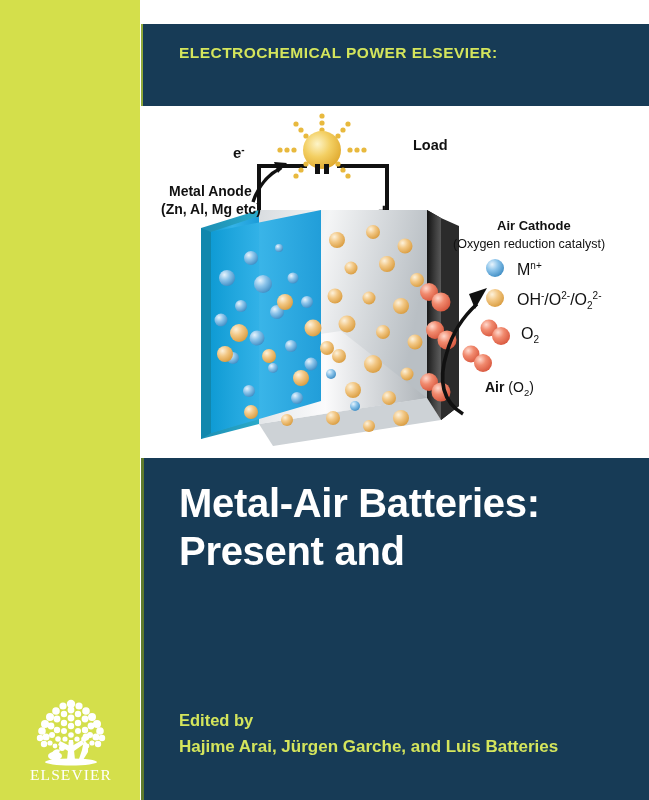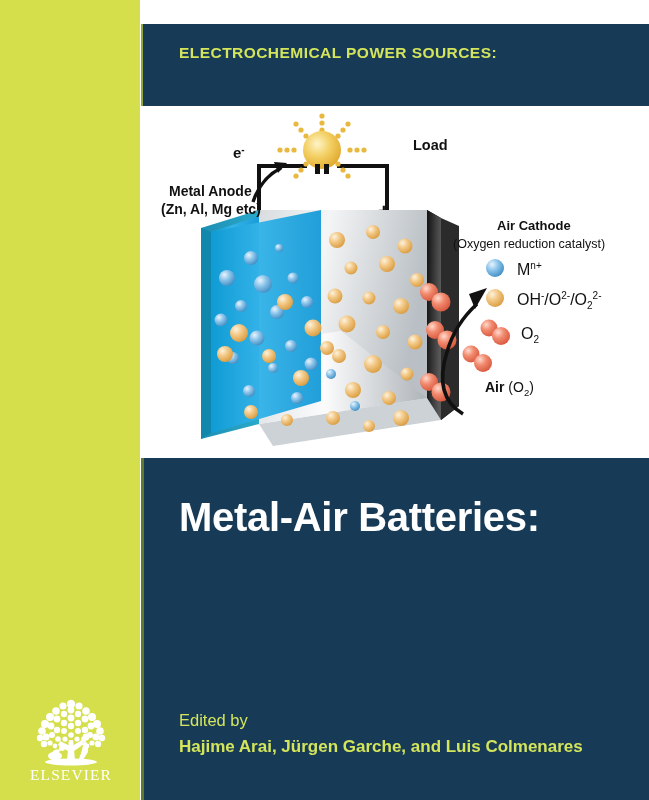--- a/index.html
+++ b/index.html
@@ -22,24 +22,24 @@
      font-size:15.5px;font-weight:bold;letter-spacing:.45px;line-height:1.42;}
 
   
   .illus{position:absolute;left:1px;top:106px;width:508px;height:352px;background:#fff;overflow:hidden;}
   .illus svg{position:absolute;left:0;top:0;}
 
   
   .title-block{position:absolute;left:1px;top:458px;width:508px;height:342px;background:#173b56;}
   .title-block .edge{position:absolute;left:0;top:0;width:3px;height:100%;background:#5f7b2e;}
   .main-title{position:absolute;left:38px;top:22px;width:450px;color:#ffffff;
-     font-size:40px;font-weight:bold;line-height:1.19;letter-spacing:-.3px;margin-top:14px;}
+     font-size:40px;font-weight:bold;line-height:1.19;letter-spacing:-.3px;}
   .editors{position:absolute;left:38px;top:250px;width:450px;color:#d4e55c;
      font-size:16.5px;line-height:1.55;}
-  .editors .lead{font-weight:normal;display:block;}
+  .editors .lead{font-weight:bold;display:block;}
   .editors .names{font-weight:bold;display:block;font-size:17px;}
 </style>
 </head>
 <body>
 
 <div id="cover">
 
   <div class="spine">
     <div class="spine-logo">
       <svg width="86" height="96" viewBox="0 0 86 96" aria-label="Elsevier">
@@ -108,21 +108,21 @@
         <text x="43" y="90" text-anchor="middle" fill="#ffffff" font-family="Liberation Serif, serif" font-size="15.5" letter-spacing="1.1">ELSEVIER</text>
       </svg>
     </div>
   </div>
 
   <div class="body">
 
     <div class="series-band">
       <div class="edge"></div>
       <div class="series-text">
-        <div>ELECTROCHEMICAL POWER SOURCES:</div>
+        <div>ELECTROCHEMICAL POWER ELSEVIER:</div>
       </div>
     </div>
 
     <div class="illus">
       <svg width="508" height="352" viewBox="0 0 508 352">
         <defs>
           <linearGradient id="anodeFace" x1="0" y1="0" x2="1" y2="0">
             <stop offset="0%" stop-color="#0f9bd4"></stop>
             <stop offset="45%" stop-color="#34b3e8"></stop>
             <stop offset="100%" stop-color="#1b9bd8"></stop>
@@ -331,21 +331,22 @@
           <circle cx="360" cy="230" r="9" fill="url(#redS)"></circle>
           <text x="380" y="233" font-size="16" fill="#111" font-family="Liberation Sans, sans-serif">O<tspan font-size="10" dy="4">2</tspan></text>
         </g>
       </svg>
     </div>
 
     <div class="title-block">
       <div class="edge"></div>
       <div class="main-title">
         <div>Metal-Air Batteries:</div>
+        <div>Present and</div>
       </div>
       <div class="editors">
         <span class="lead">Edited by</span>
-        <span class="names">Hajime Arai, Jürgen Garche, and Luis Colmenares</span>
+        <span class="names">Hajime Arai, Jürgen Garche, and Luis Batteries</span>
       </div>
     </div>
 
   </div>
 </div>
 
 </body></html>

